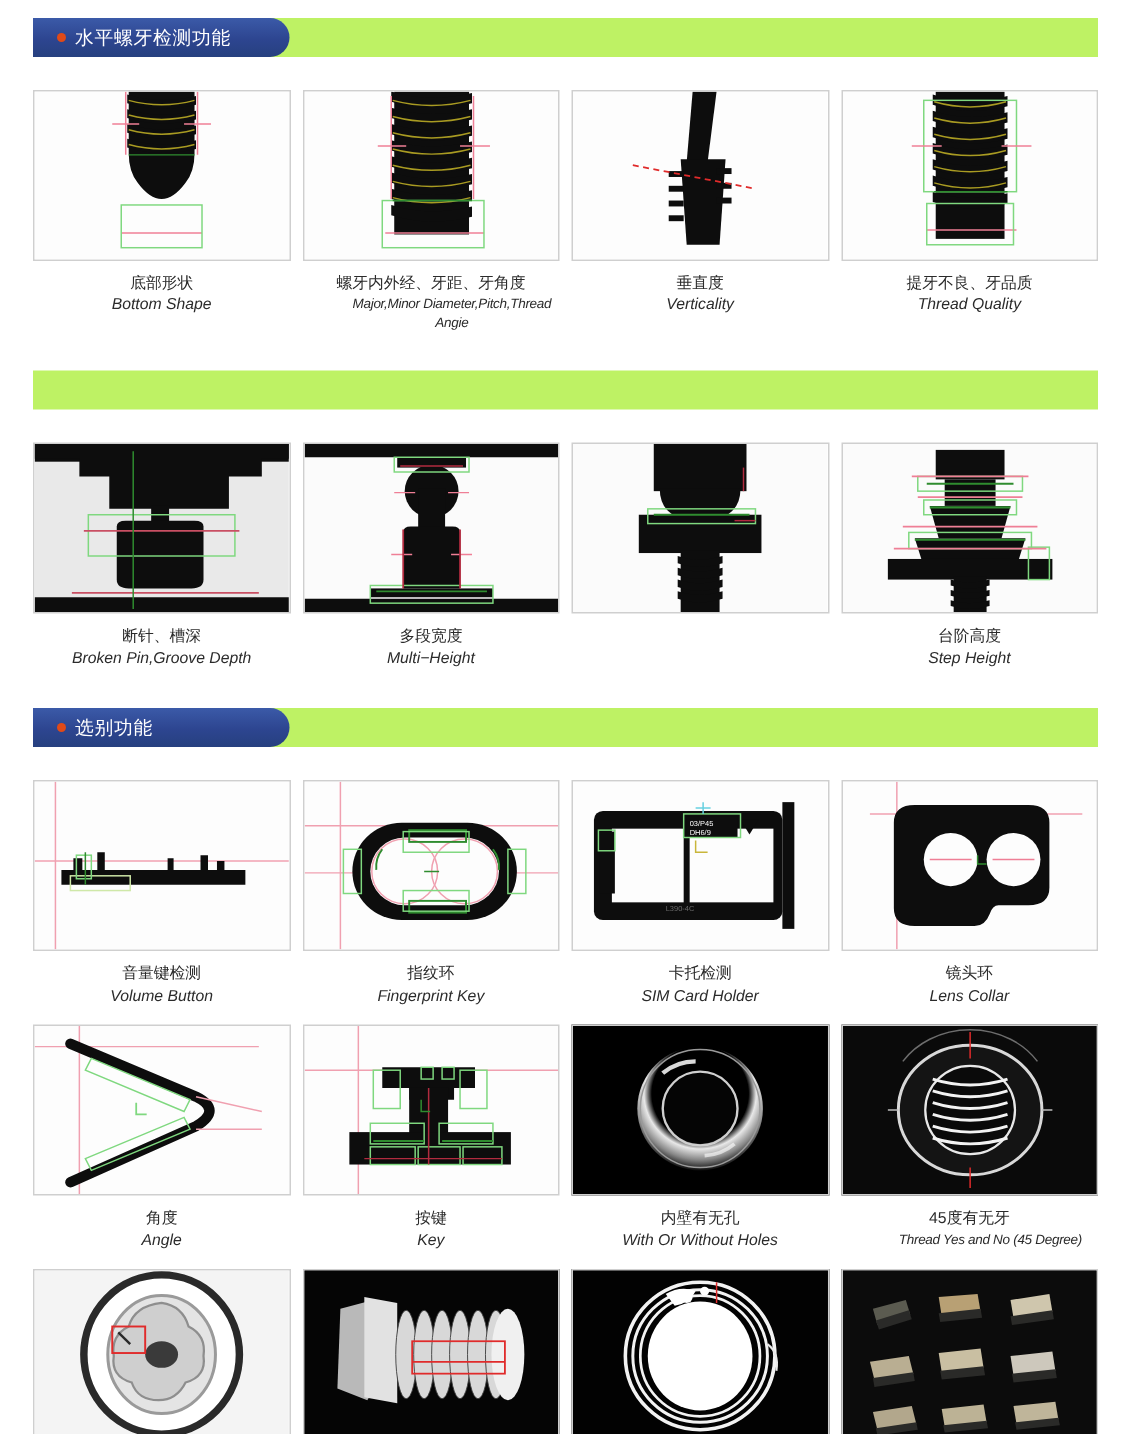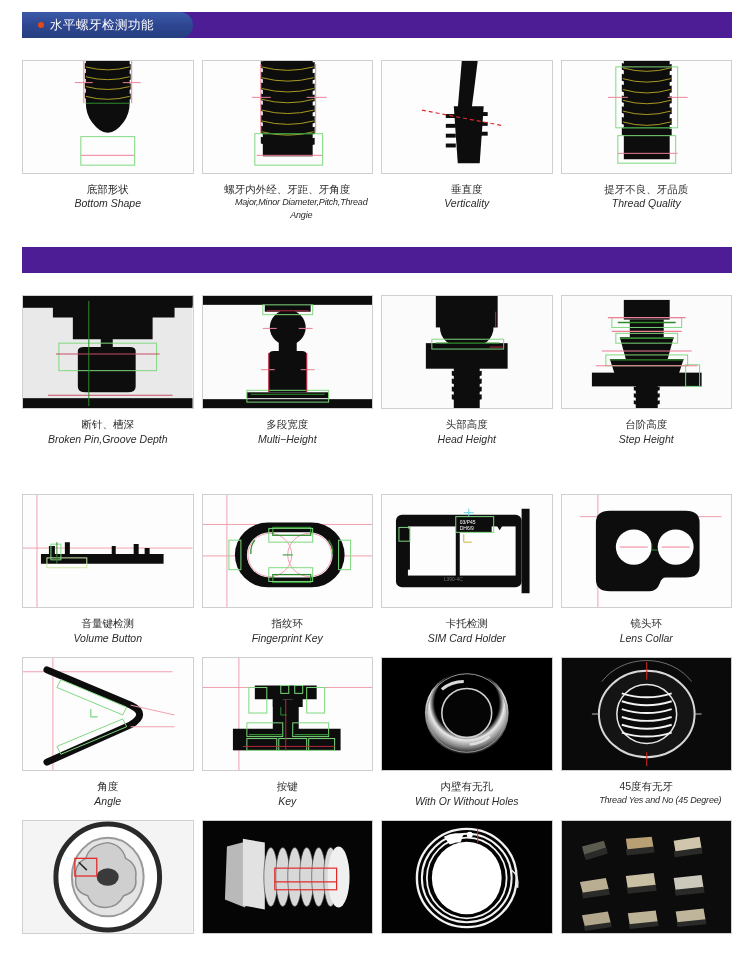--- a/index.html
+++ b/index.html
@@ -10,21 +10,21 @@
     font-family: "Liberation Sans", "DejaVu Sans", sans-serif;
     overflow: hidden;
   }
   .page { position: relative; width: 750px; height: 956px; background: #fff; }
 
   
   .section-head {
     position: relative;
     height: 26px;
     margin: 0 18px 0 22px;
-    background: #4c1d95;
+    background: #bef264;
     display: flex;
     align-items: stretch;
   }
   .section-head .tab {
     position: relative;
     min-width: 158px;
     background: linear-gradient(180deg, #3b5aa8 0%, #2d4590 55%, #26407f 100%);
     display: flex;
     align-items: center;
     padding: 0 26px 0 16px;
@@ -322,24 +322,20 @@
             <path d="M70 100 q14 5 30 0 l0 5 q-16 5 -30 0 z"></path>
           </g>
           <rect x="50" y="44" width="72" height="10" fill="none" stroke="#7fd87f" stroke-width="1"></rect>
           <line x1="54" y1="48" x2="118" y2="48" stroke="#2f8c2f" stroke-width="1.4"></line>
           <g stroke="#b22b3f" stroke-width="1" fill="none">
             <line x1="114" y1="16" x2="114" y2="32"></line>
             <line x1="108" y1="52" x2="122" y2="52"></line>
           </g>
         </svg>
       </div>
-      <div class="caption">
-        <span class="cn">头部高度</span>
-        <span class="en">Head Height</span>
-      </div>
     </div>
 
     <div class="cell">
       <div class="thumb">
         <svg class="art" viewBox="0 0 170 114" preserveAspectRatio="none">
           <rect width="170" height="114" fill="#fbfbfb"></rect>
           <rect x="62" y="4" width="46" height="20" fill="#0d0d0d"></rect>
           <rect x="68" y="24" width="34" height="18" fill="#0d0d0d"></rect>
           <path d="M58 42 h54 l-6 22 h-42 z" fill="#0d0d0d"></path>
           <path d="M48 64 h74 l-5 16 h-64 z" fill="#0d0d0d"></path>
@@ -371,20 +367,27 @@
       </div>
       <div class="caption">
         <span class="cn">台阶高度</span>
         <span class="en">Step Height</span>
       </div>
     </div>
   </div>
 
   <div class="spacer-lg"></div>
 
+  <div class="section-head">
+    <div class="tab">
+      <span class="dot"></span>
+      <span class="title">选别功能</span>
+    </div>
+    <div class="bar"></div>
+  </div>
 
   <div class="spacer-md"></div>
 
   <div class="row">
 
     <div class="cell">
       <div class="thumb">
         <svg class="art" viewBox="0 0 170 114" preserveAspectRatio="none">
           <rect width="170" height="114" fill="#fdfdfd"></rect>
           <g stroke="#f0a0b0" stroke-width="1">

